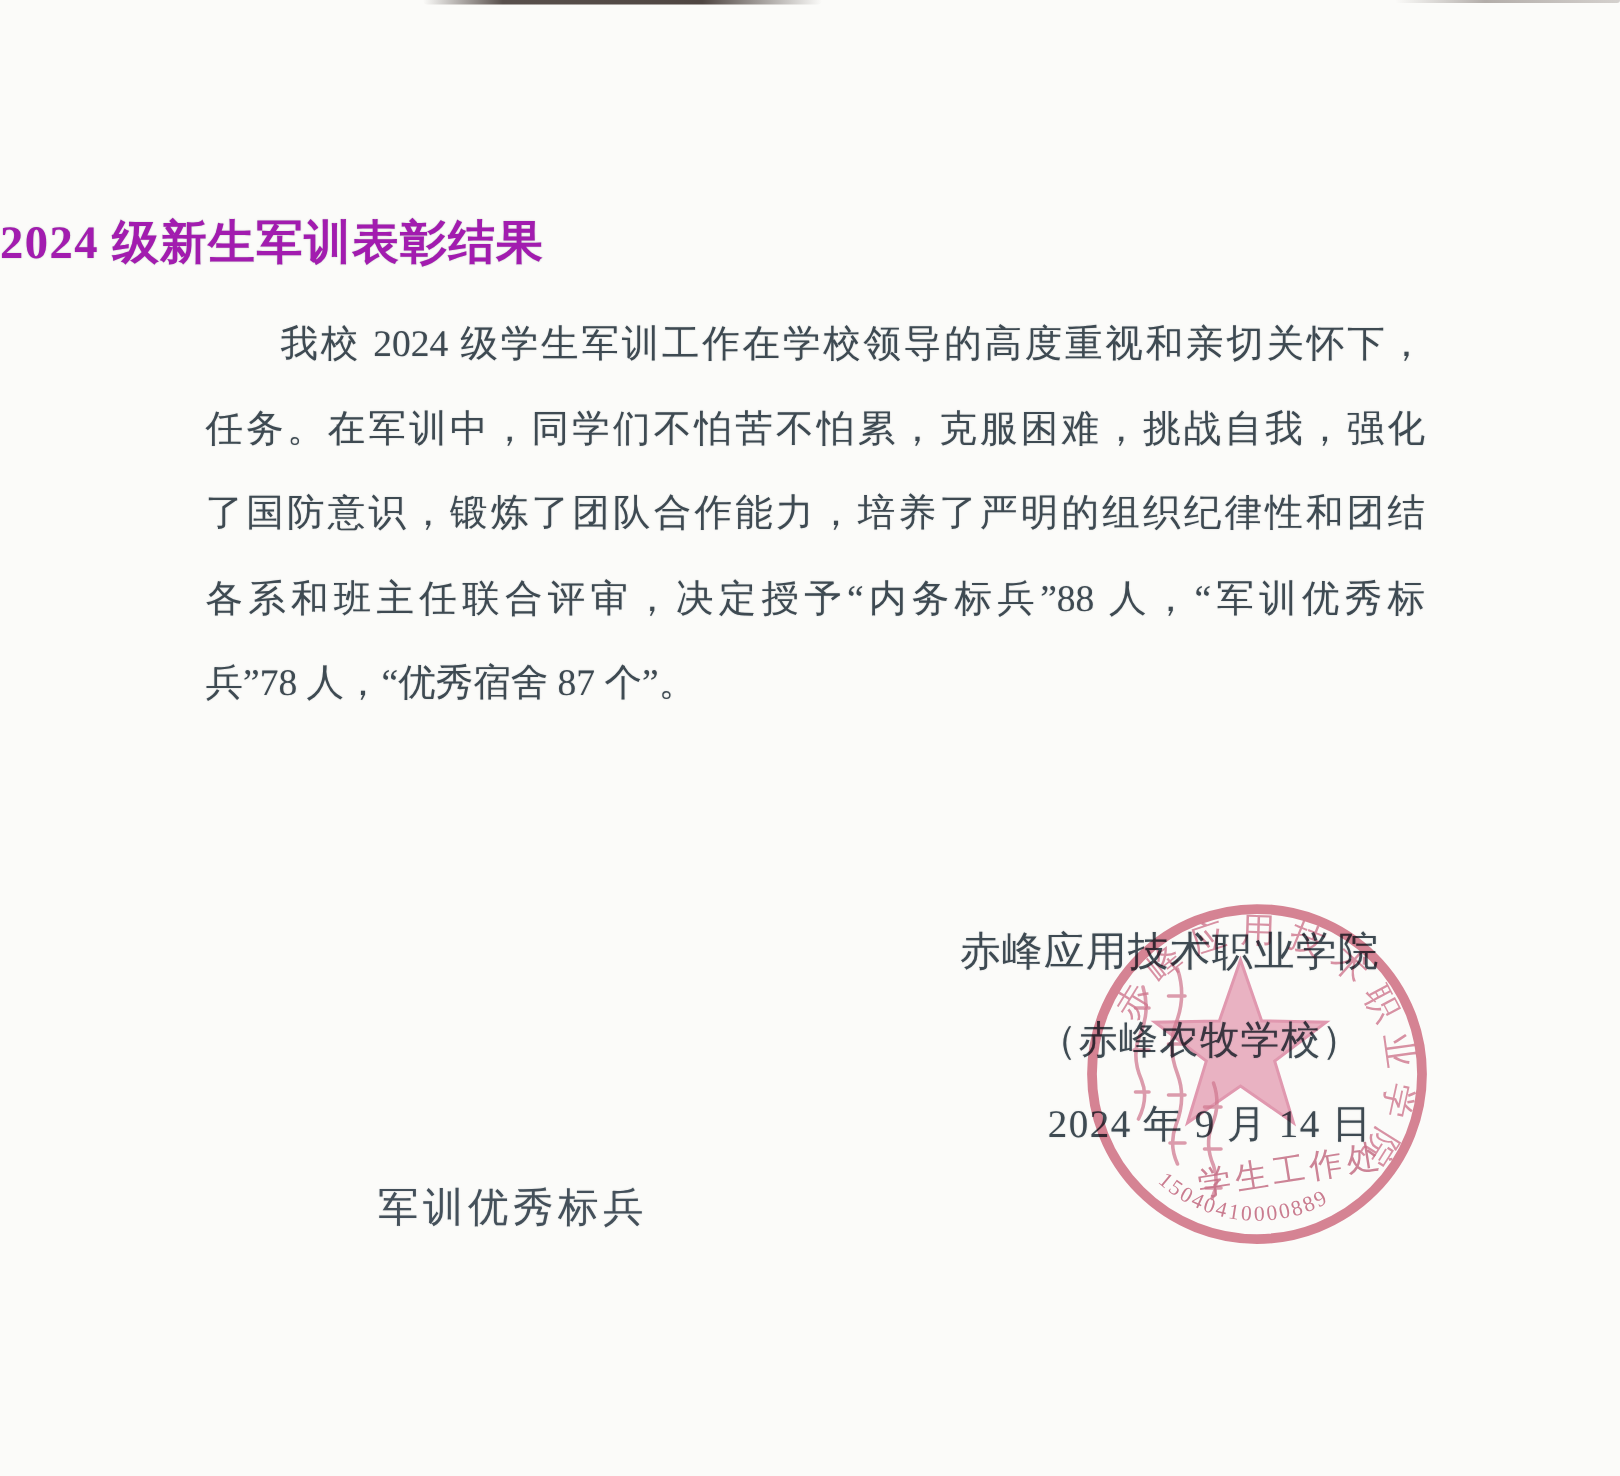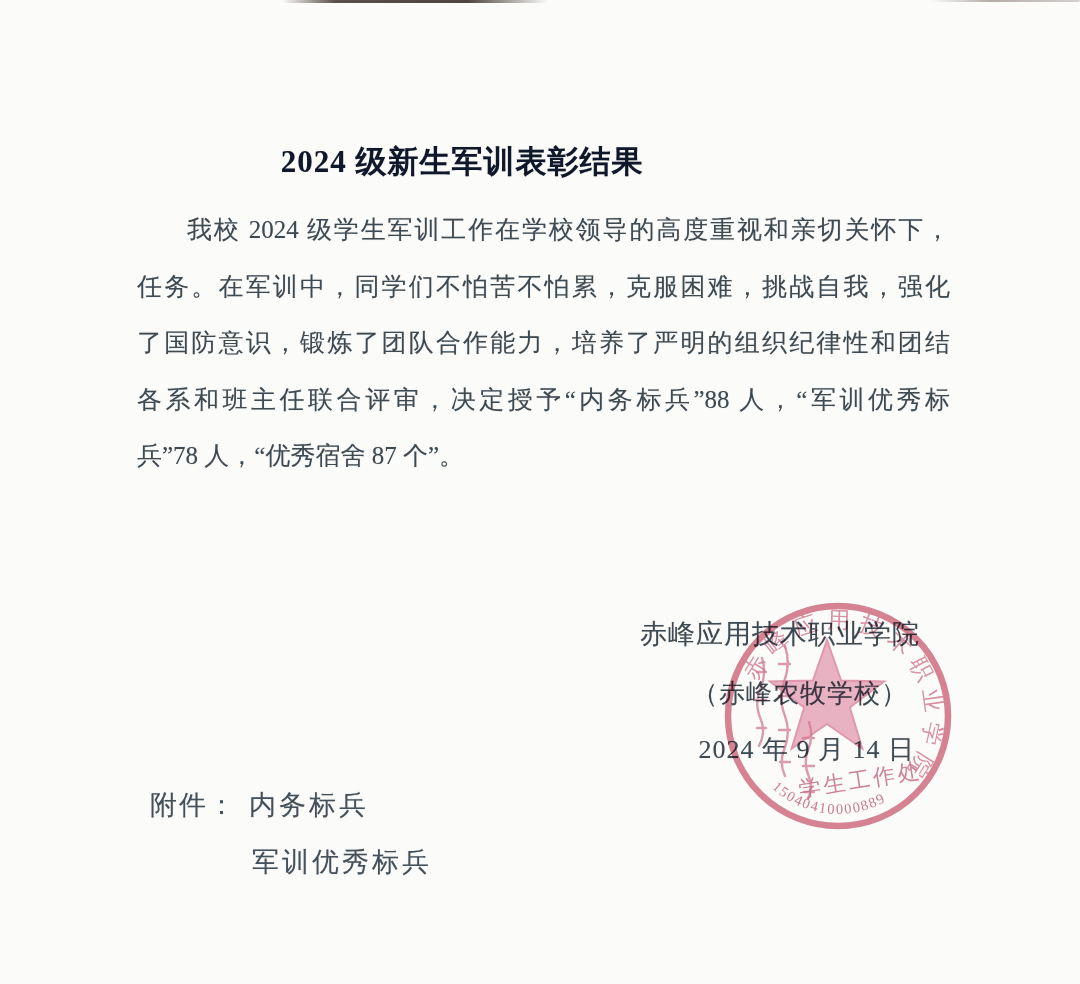--- a/index.html
+++ b/index.html
@@ -26,24 +26,24 @@
     height: 3px;
   }
   .edge-artifact.a2 {
     left: 930px; width: 150px;
     background: linear-gradient(to right, rgba(120,110,105,0), rgba(120,110,105,.55) 40%, rgba(140,130,125,.35));
     height: 2px;
   }
   .doc-title {
     position: absolute;
     left: 0; top: 141px; width: 924px;
-    text-align: center;
+    text-align: left;
     font-size: 31px;
     font-weight: bold;
-    color: #0f172a;
+    color: #a21caf;
     letter-spacing: 1px;
     text-shadow: 0 0 1px rgba(51,62,69,.35);
   }
   .body-text {
     position: absolute;
     left: 137px; top: 202px; width: 813px;
     font-size: 25px;
     color: #3e4a52;
     text-shadow: 0 0 1px rgba(62,74,82,.3);
   }
@@ -105,23 +105,20 @@
     <div class="body-line last">兵”78 人，“优秀宿舍 87 个”。</div>
   </div>
 
   <div class="signature">
     <div class="sig-org">赤峰应用技术职业学院</div>
     <div class="sig-alt">（赤峰农牧学校）</div>
     <div class="sig-date">2024 年 9 月 14 日</div>
   </div>
 
   <div class="attachments">
-    <div class="att-row">
-      <span class="att-label">附件：</span><span class="att-item">内务标兵</span>
-    </div>
     <div class="att-row cont">
       <span class="att-item">军训优秀标兵</span>
     </div>
   </div>
 
   <svg class="seal" viewBox="706 584 264 264" xmlns="http://www.w3.org/2000/svg">
     <defs>
       <path id="arcTop" d="M 755.3 685.9 A 88 88 0 1 1 900.2 778.2" fill="none"></path>
       <path id="arcBot" d="M 755 768 A 98 98 0 0 0 921 768" fill="none"></path>
     </defs>

